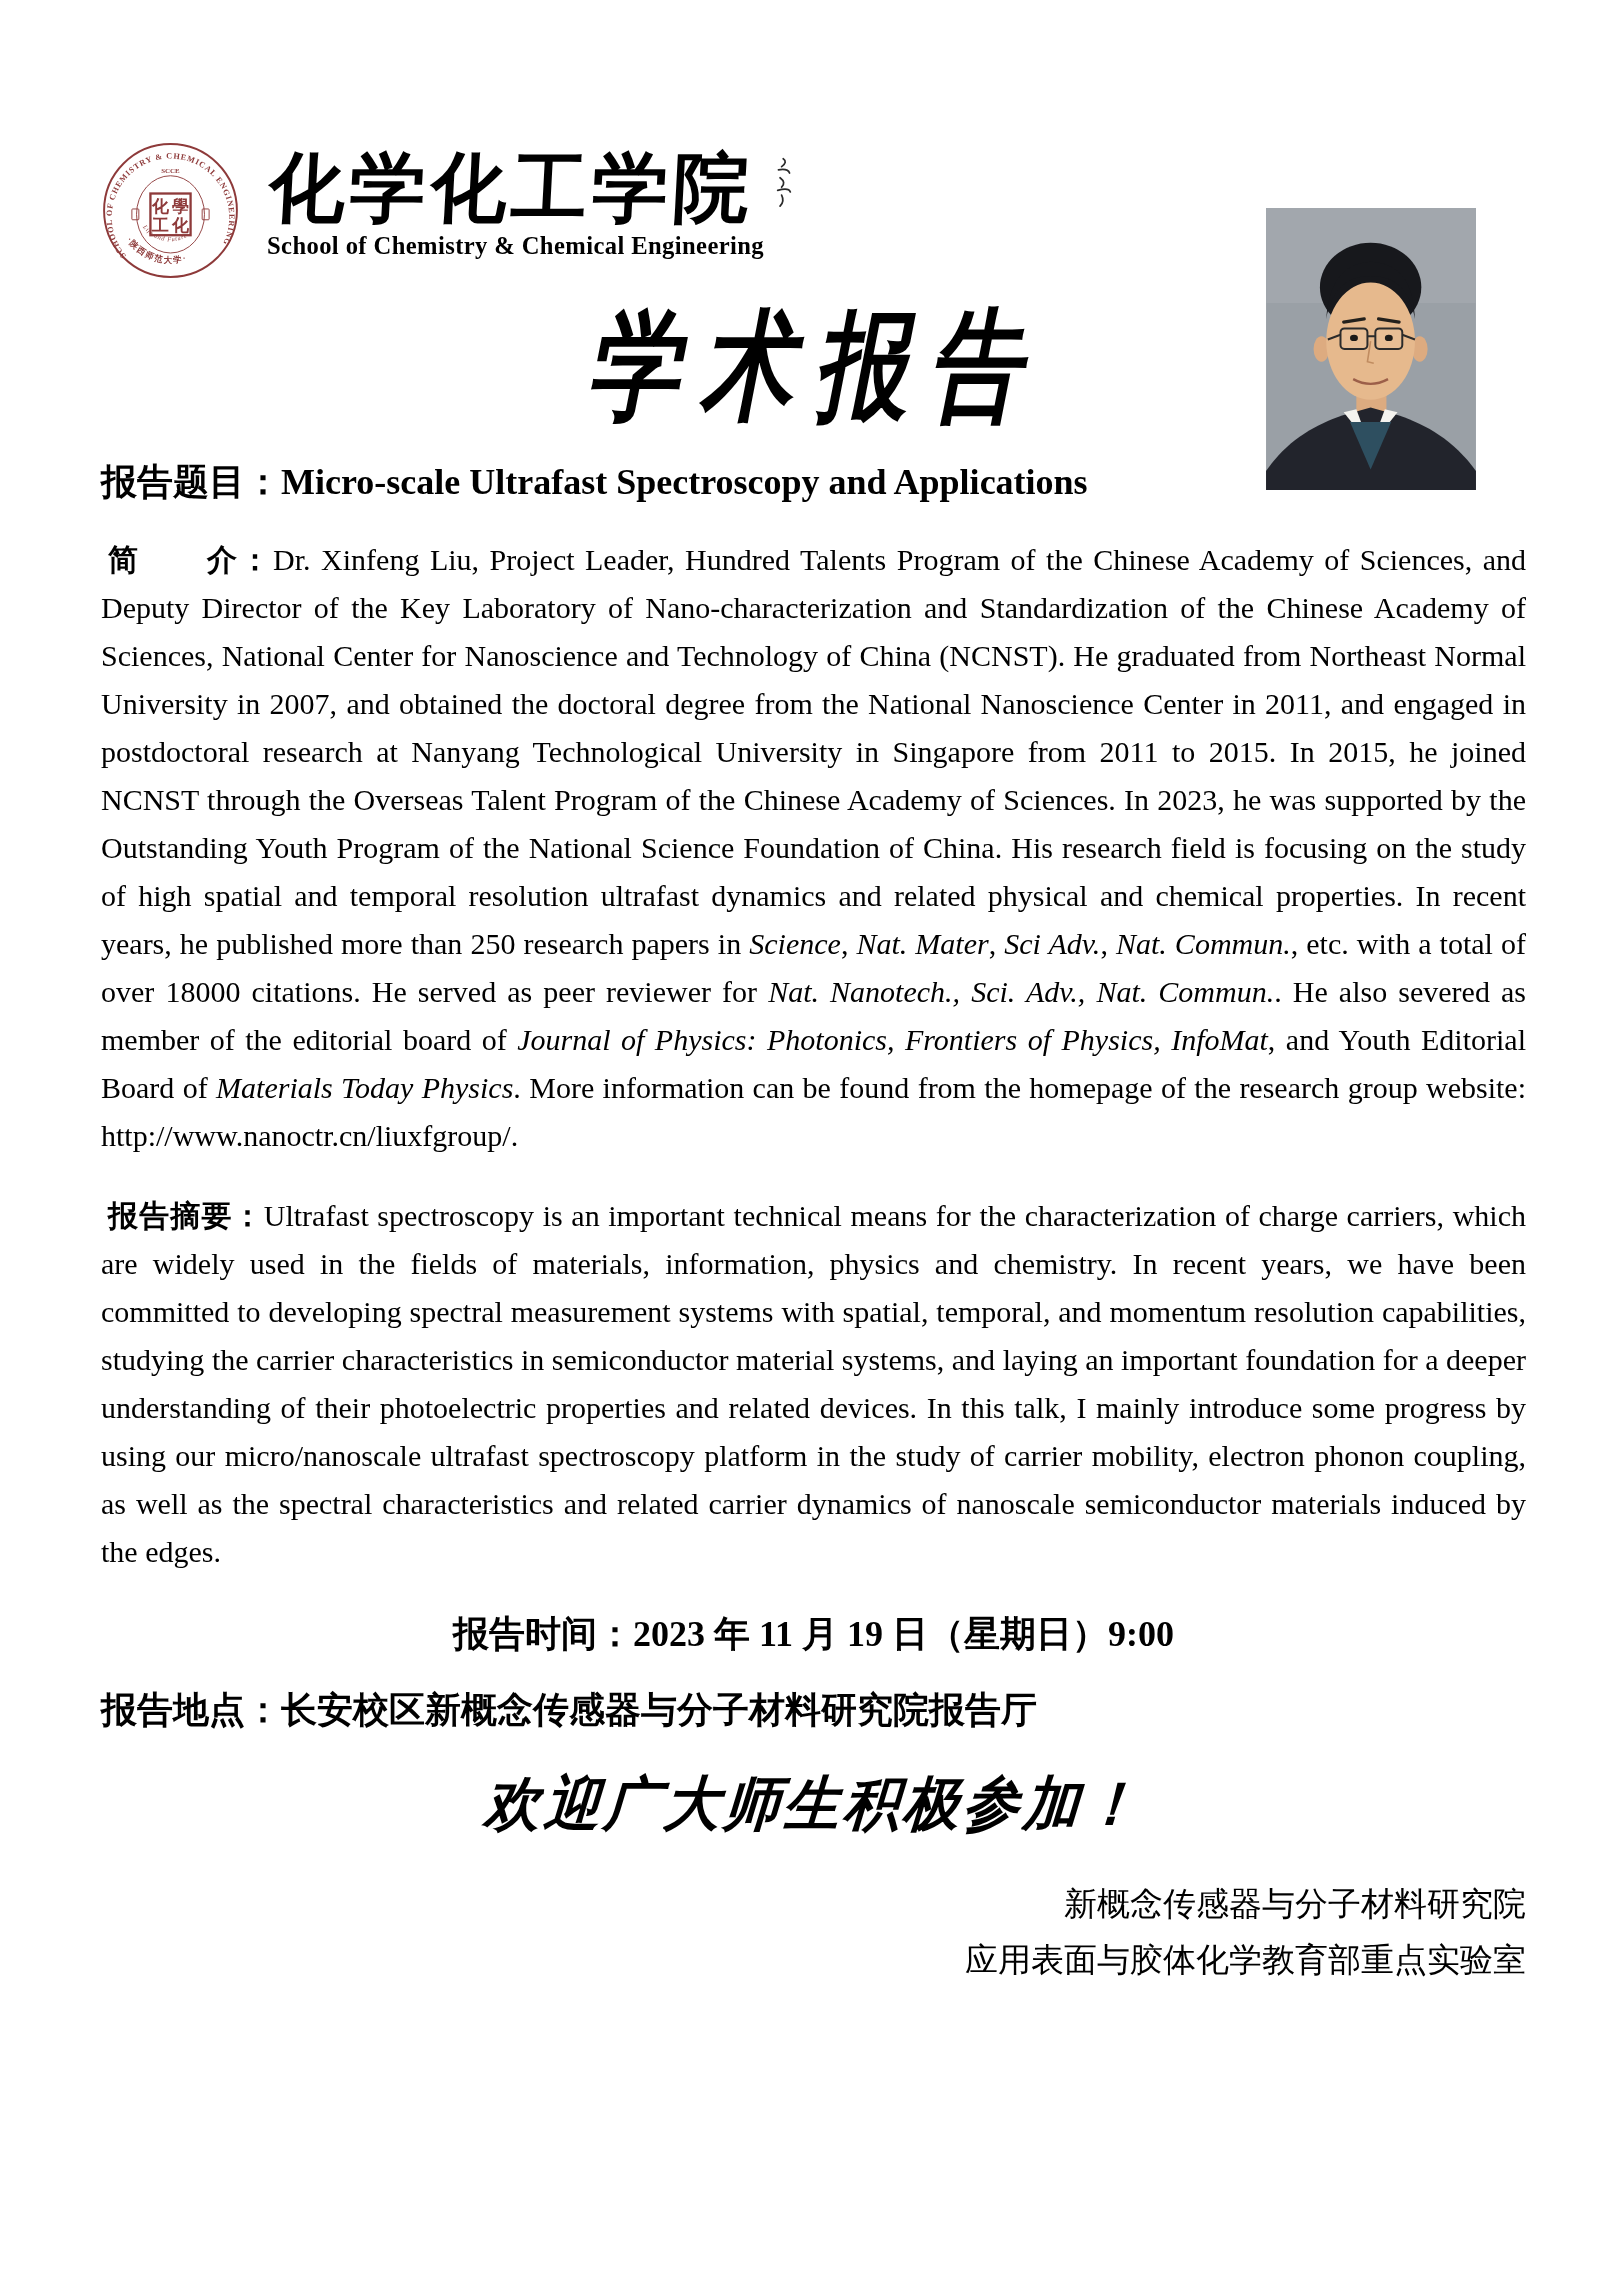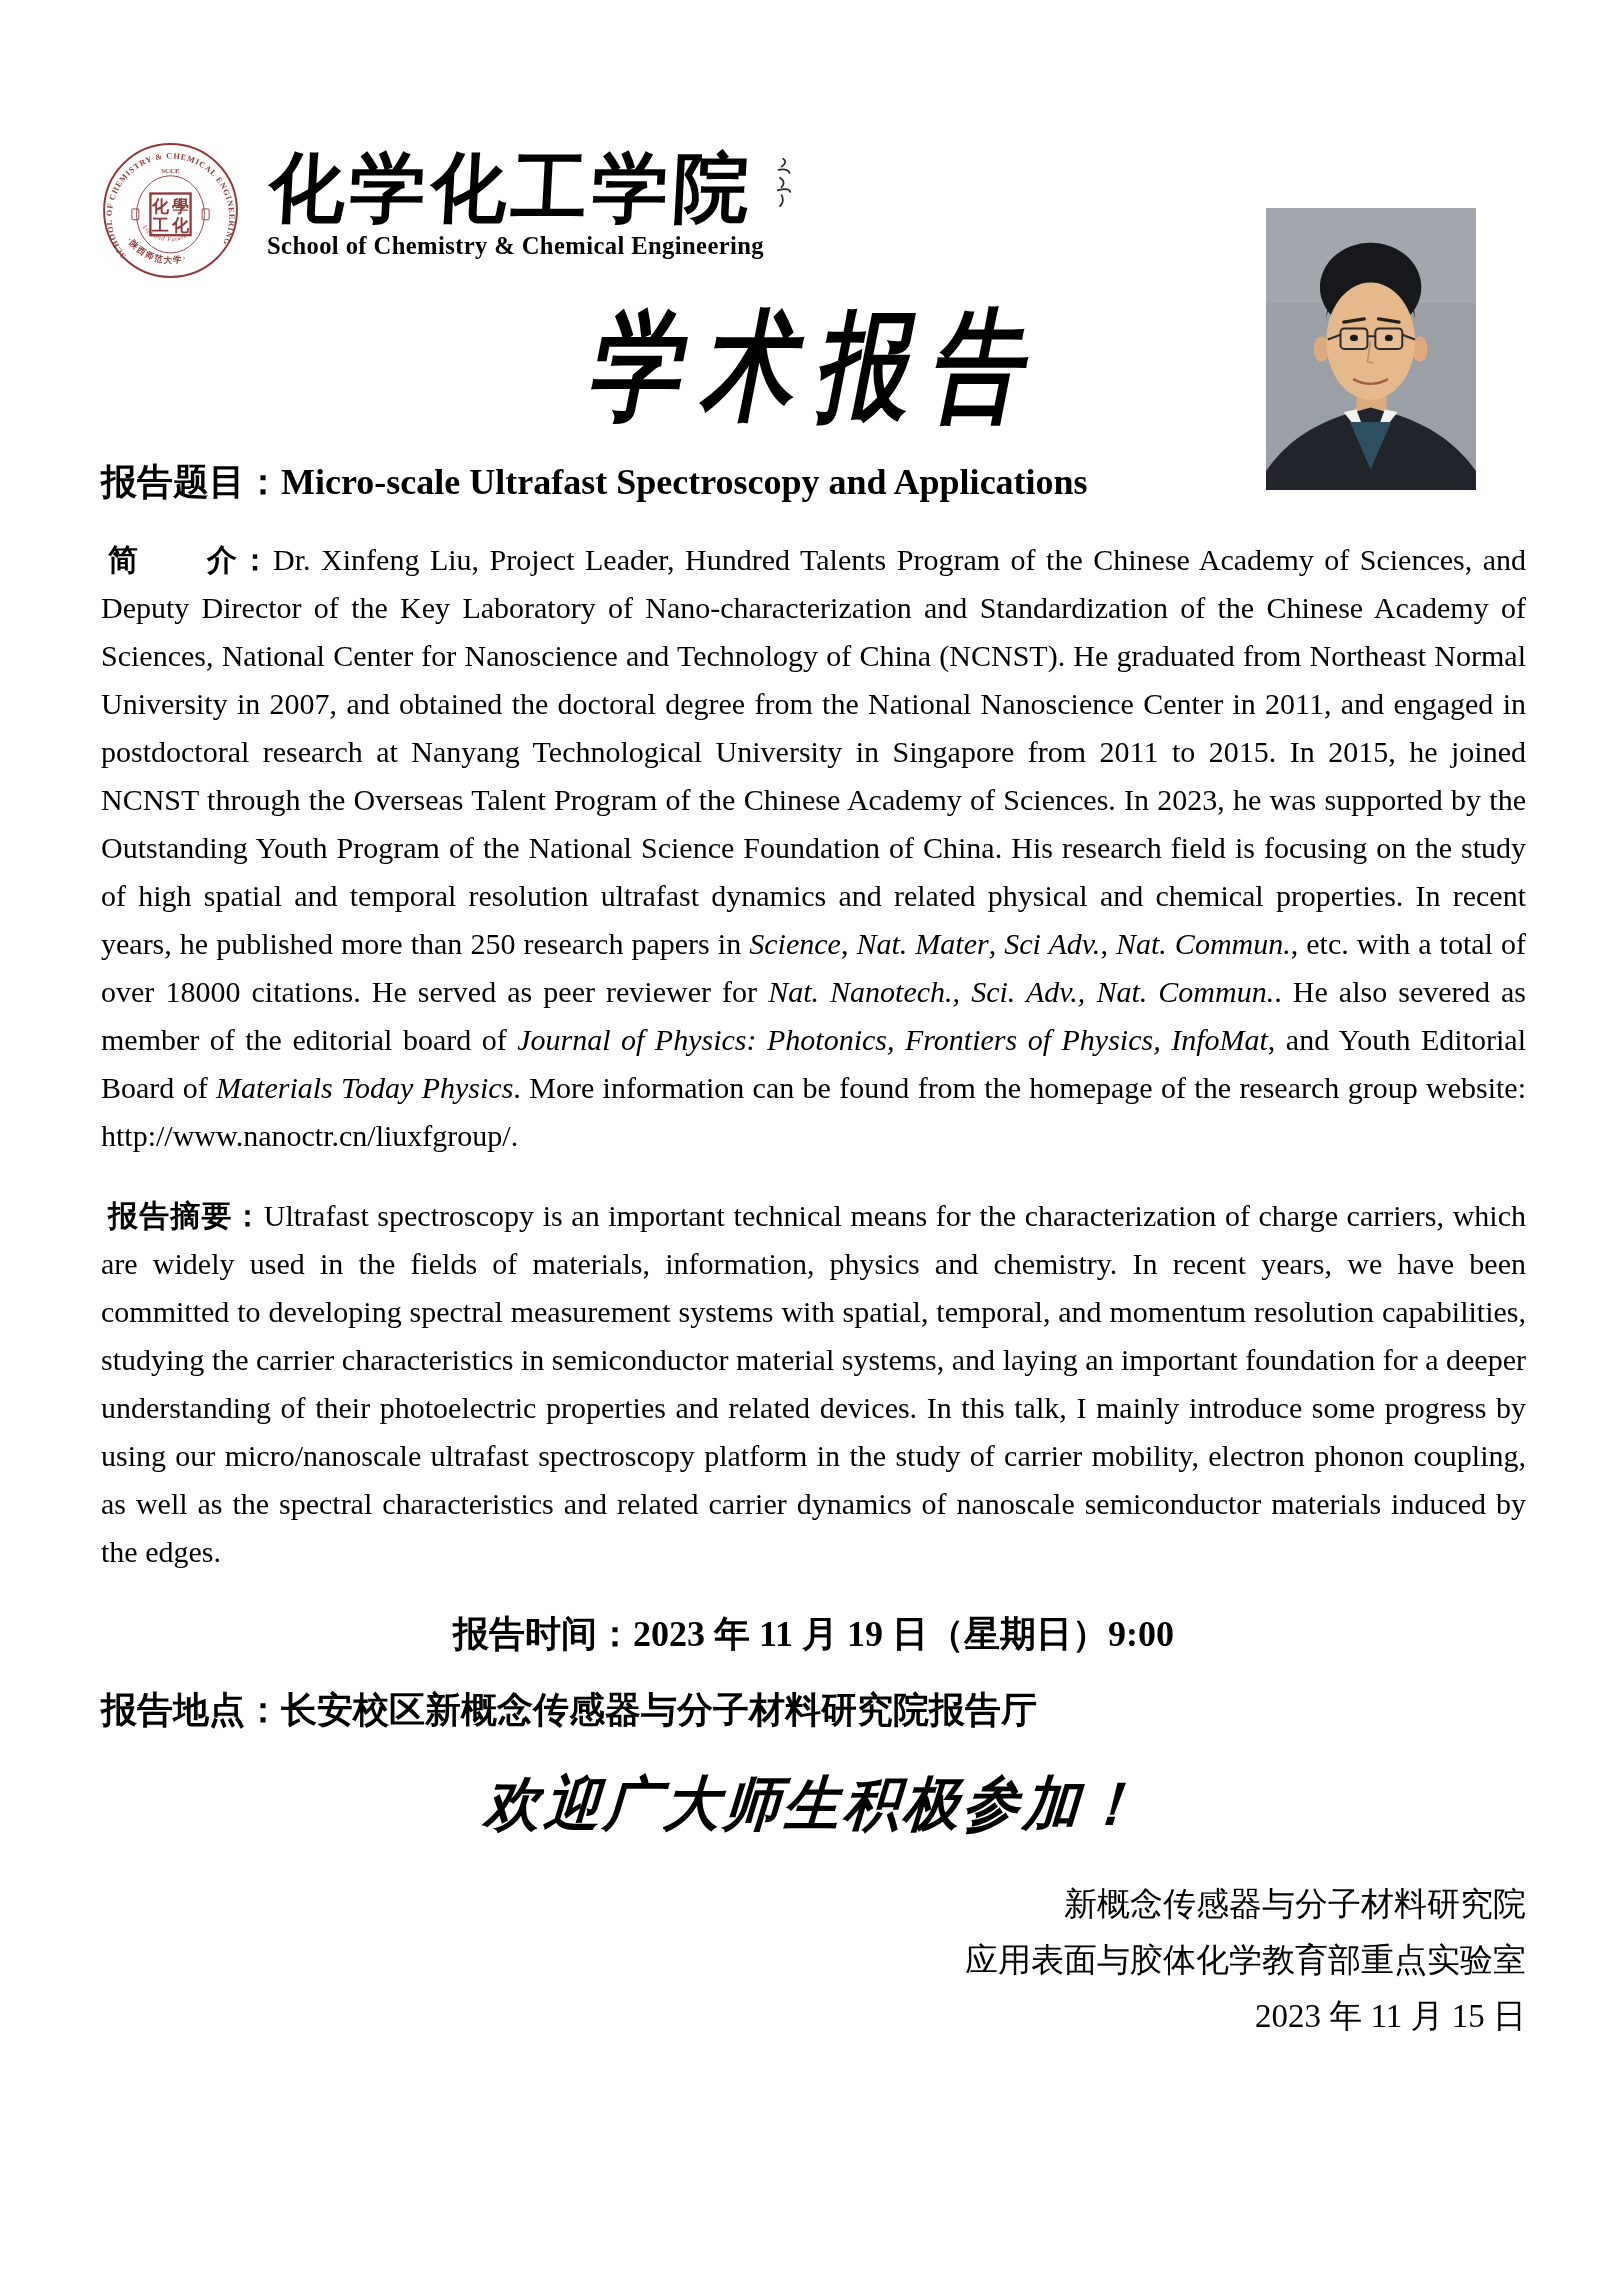--- a/index.html
+++ b/index.html
@@ -131,21 +131,20 @@
     <span class="zh">报告地点：</span><span class="zh">长安校区新概念传感器与分子材料研究院报告厅</span>
   </div>
 
   <div class="welcome-row">
     <span class="welcome">欢迎广大师生积极参加！</span>
   </div>
 
   <div class="footer">
     <div>新概念传感器与分子材料研究院</div>
     <div>应用表面与胶体化学教育部重点实验室</div>
-    <div>2023 年 11 月 15 日</div>
   </div>
 
 </div>
 
 <div class="photo">
   <svg width="210" height="282" viewBox="0 0 265 356">
     <rect x="0" y="0" width="265" height="356" fill="#9aa0a6"></rect>
     <rect x="0" y="0" width="265" height="120" fill="#a2a7ad"></rect>
     <ellipse cx="132" cy="100" rx="64" ry="56" fill="#17181c"></ellipse>
     <ellipse cx="70" cy="178" rx="10" ry="16" fill="#ddab80"></ellipse>

